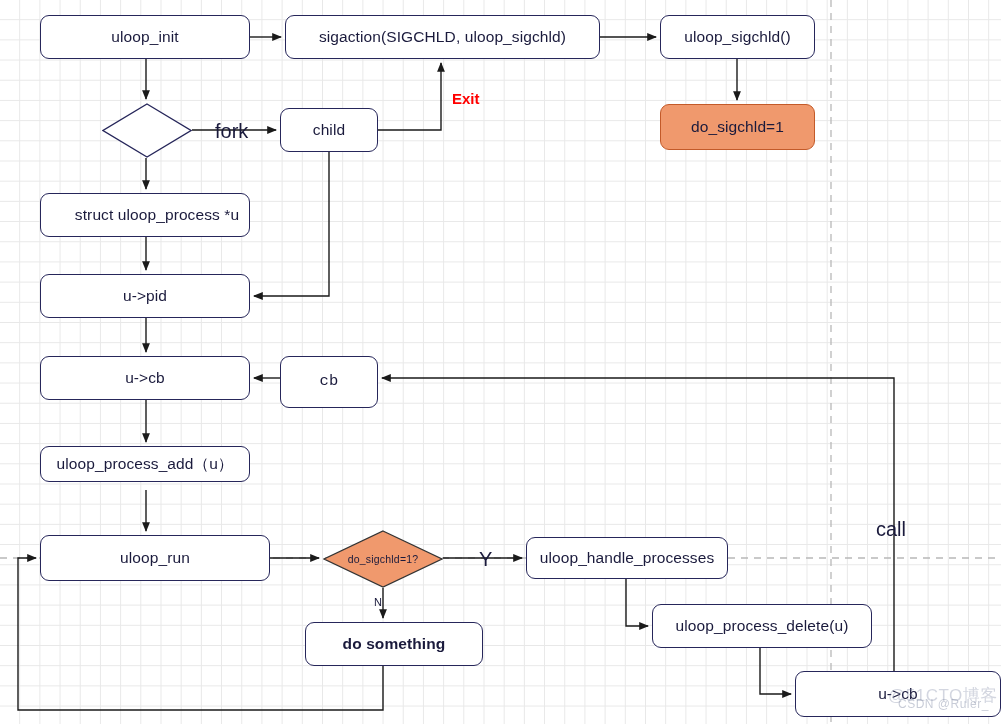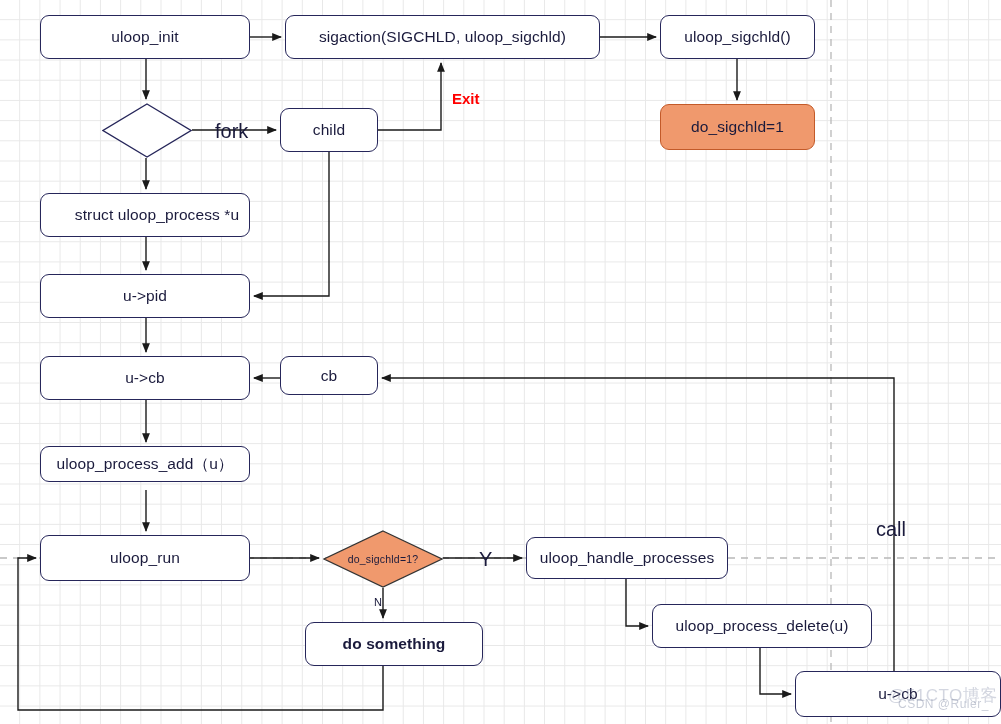--- a/index.html
+++ b/index.html
@@ -194,29 +194,29 @@
   </div>
 
   <div class="node" style="left:40px;top:274px;width:210px;height:44px;">
     <span>u-&gt;pid</span>
   </div>
 
   <div class="node" style="left:40px;top:356px;width:210px;height:44px;">
     <span>u-&gt;cb</span>
   </div>
 
-  <div class="node" style="left:280px;top:356px;width:98px;height:39px;">
+  <div class="node" style="left:280px;top:356px;width:98px;height:52px;font-family:Liberation Mono, monospace;">
     <span>cb</span>
   </div>
 
   <div class="node" style="left:40px;top:446px;width:210px;height:36px;">
     <span>uloop_process_add（u）</span>
   </div>
 
-  <div class="node" style="left:40px;top:535px;width:210px;height:46px;">
+  <div class="node" style="left:40px;top:535px;width:230px;height:46px;">
     <span>uloop_run</span>
   </div>
 
   <div class="diamond-wrap" style="left:323px;top:530px;width:120px;height:58px;">
     <svg width="120" height="58" viewBox="0 0 120 58">
       <polygon points="60,1 119,29 60,57 1,29" fill="#f0996d" stroke="#333333" stroke-width="1.3"></polygon>
     </svg>
     <span class="dlabel">do_sigchld=1?</span>
   </div>
 

